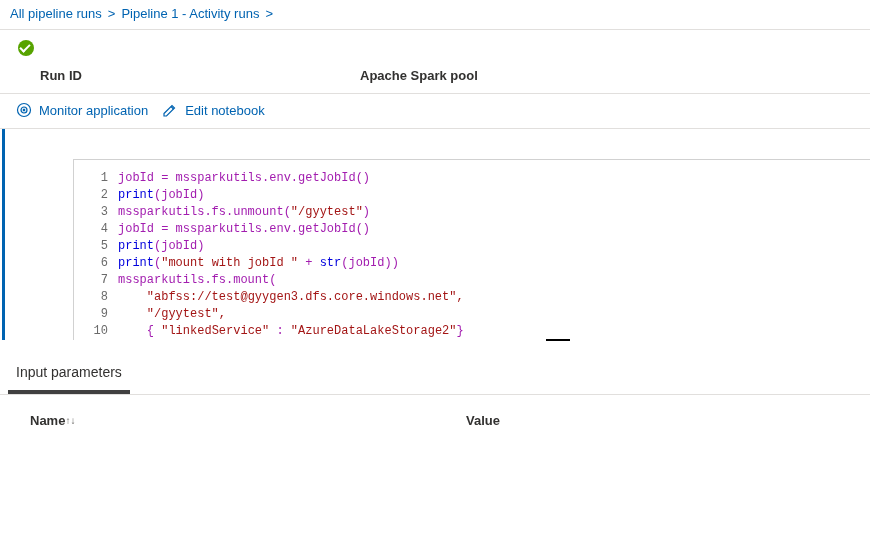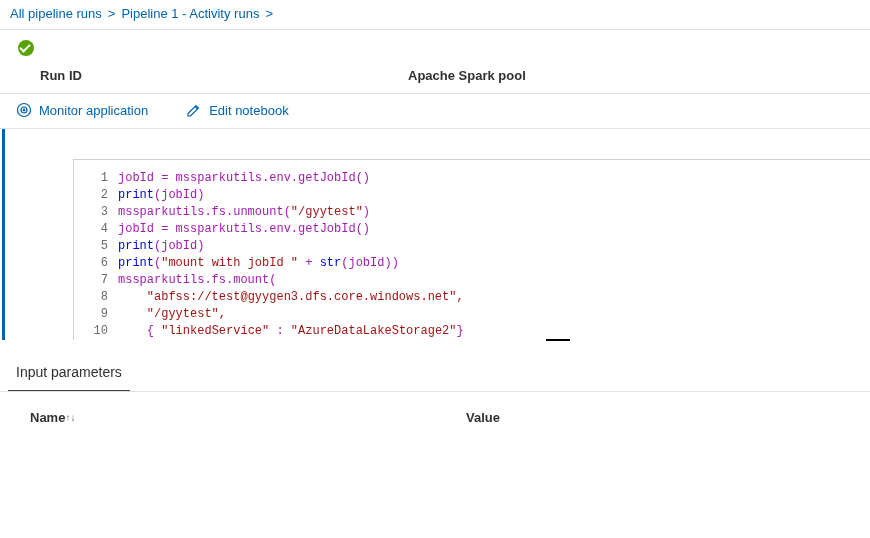--- a/index.html
+++ b/index.html
@@ -48,25 +48,25 @@
     height: 8px;
     border: solid #fff;
     border-width: 0 2px 2px 0;
     transform: rotate(45deg);
   }
   .info-row {
     display: flex;
     padding: 6px 0 10px 40px;
   }
   .info-col-a { width: 320px; font-weight: 700; }
-  .info-col-b { font-weight: 600; margin-left: 48px; }
+  .info-col-b { font-weight: 600; }
   .toolbar {
     display: flex;
     align-items: center;
-    gap: 38px;
+    gap: 14px;
     padding: 8px 16px 10px 16px;
     border-top: 1px solid #e1dfdd;
     border-bottom: 1px solid #e1dfdd;
   }
   .tool-btn {
     display: flex;
     align-items: center;
     gap: 7px;
     color: #0063b1;
     cursor: pointer;
@@ -113,21 +113,21 @@
   .tabbar {
     margin-top: 14px;
     border-bottom: 1px solid #e1dfdd;
     padding: 0 8px;
   }
   .tab {
     display: inline-block;
     padding: 10px 8px;
     font-size: 14px;
     color: #323130;
-    border-bottom: 1px solid #404040;
+    border-bottom: 4px solid #404040;
     cursor: pointer;
   }
   .param-head {
     display: flex;
     padding: 18px 30px;
     font-weight: 600;
     font-size: 13px;
   }
   .ph-name { width: 400px; display: flex; align-items: center; gap: 0; cursor: pointer; }
   .ph-type { flex: 1; }

